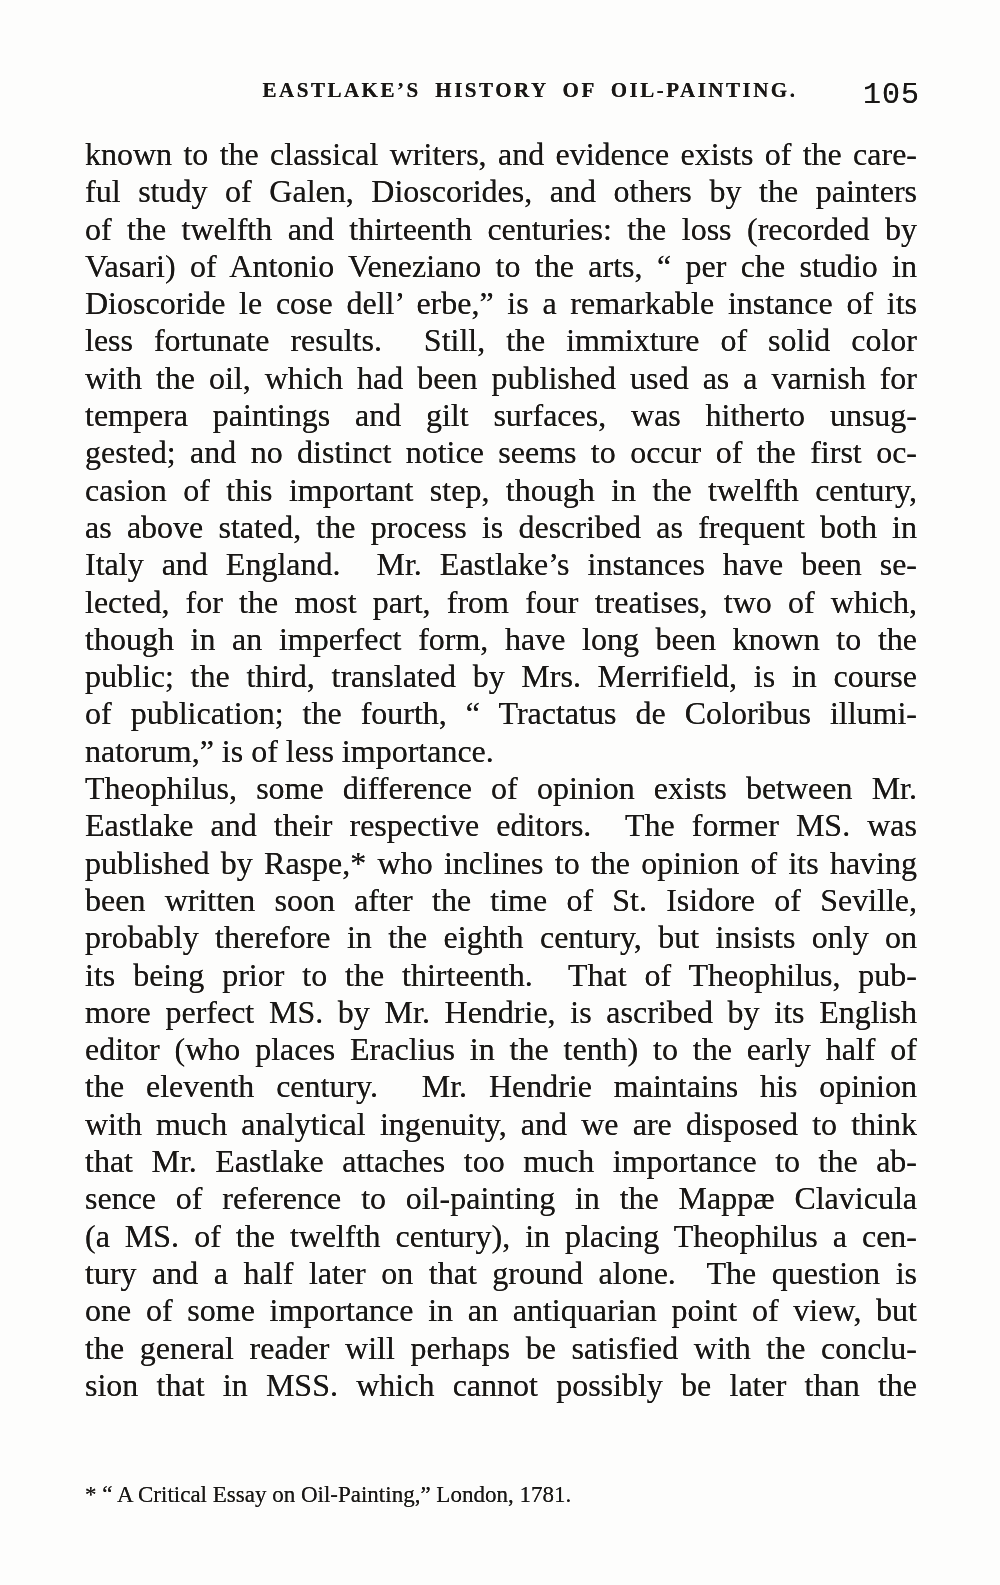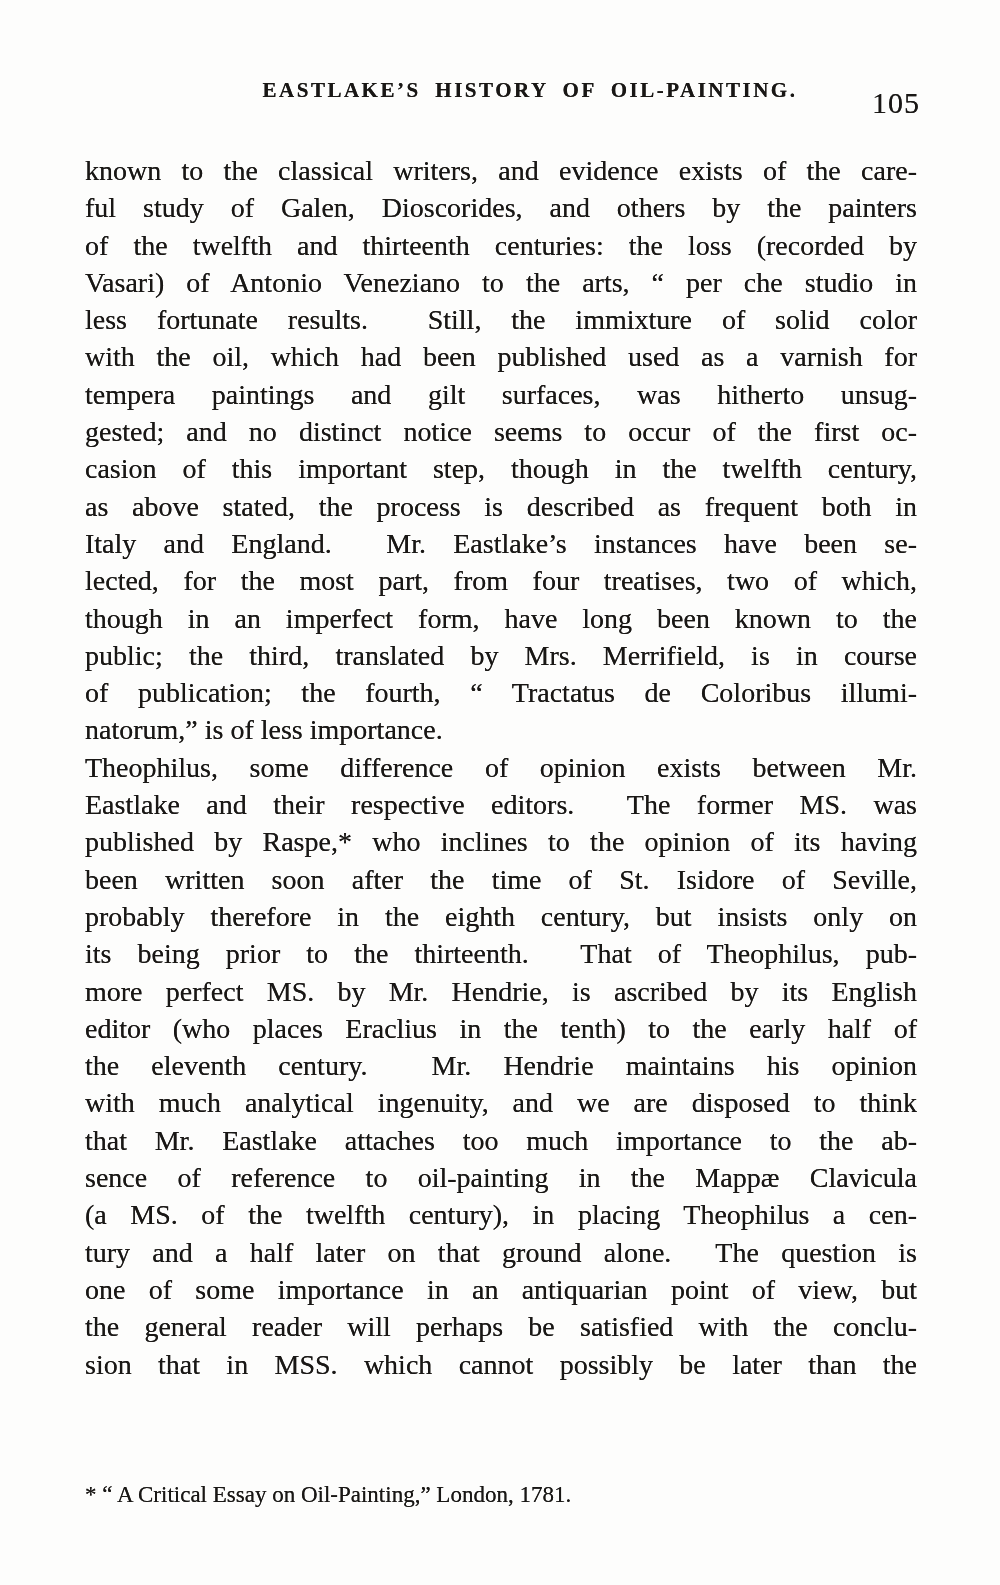--- a/index.html
+++ b/index.html
@@ -33,30 +33,31 @@
     font-size: 21px;
     letter-spacing: 2.5px;
     word-spacing: 7px;
     font-weight: bold;
     font-stretch: condensed;
     margin-left: 44px;
   }
   .page-number {
     position: absolute;
     right: 80px;
-    top: 12px;
+    top: 4px;
     font-size: 30px;
     letter-spacing: 1px;
+    font-family: Liberation Mono, monospace;
   }
   .page-body {
     position: absolute;
-    top: 152px;
+    top: 136px;
     left: 85px;
     width: 832px;
-    font-size: 28px;
+    font-size: 32px;
     line-height: 37.3px;
   }
   .paragraph { margin: 0; }
   .line {
     text-align: justify;
     text-align-last: justify;
     white-space: nowrap;
   }
   .line.last-line {
     text-align-last: left;
@@ -83,20 +84,21 @@
     <div class="running-title">EASTLAKE’S HISTORY OF OIL-PAINTING.</div>
     <div class="page-number">105</div>
   </div>
 
   <div class="page-body">
     <div class="paragraph">
         <div class="line">known to the classical writers, and evidence exists of the care-</div>
         <div class="line">ful study of Galen, Dioscorides, and others by the painters</div>
         <div class="line">of the twelfth and thirteenth centuries: the loss (recorded by</div>
         <div class="line">Vasari) of Antonio Veneziano to the arts, “ per che studio in</div>
+        <div class="line">Dioscoride le cose dell’ erbe,” is a remarkable instance of its</div>
         <div class="line">less fortunate results.&nbsp; Still, the immixture of solid color</div>
         <div class="line">with the oil, which had been published used as a varnish for</div>
         <div class="line">tempera paintings and gilt surfaces, was hitherto unsug-</div>
         <div class="line">gested; and no distinct notice seems to occur of the first oc-</div>
         <div class="line">casion of this important step, though in the twelfth century,</div>
         <div class="line">as above stated, the process is described as frequent both in</div>
         <div class="line">Italy and England.&nbsp; Mr. Eastlake’s instances have been se-</div>
         <div class="line">lected, for the most part, from four treatises, two of which,</div>
         <div class="line">though in an imperfect form, have long been known to the</div>
         <div class="line">public; the third, translated by Mrs. Merrifield, is in course</div>

